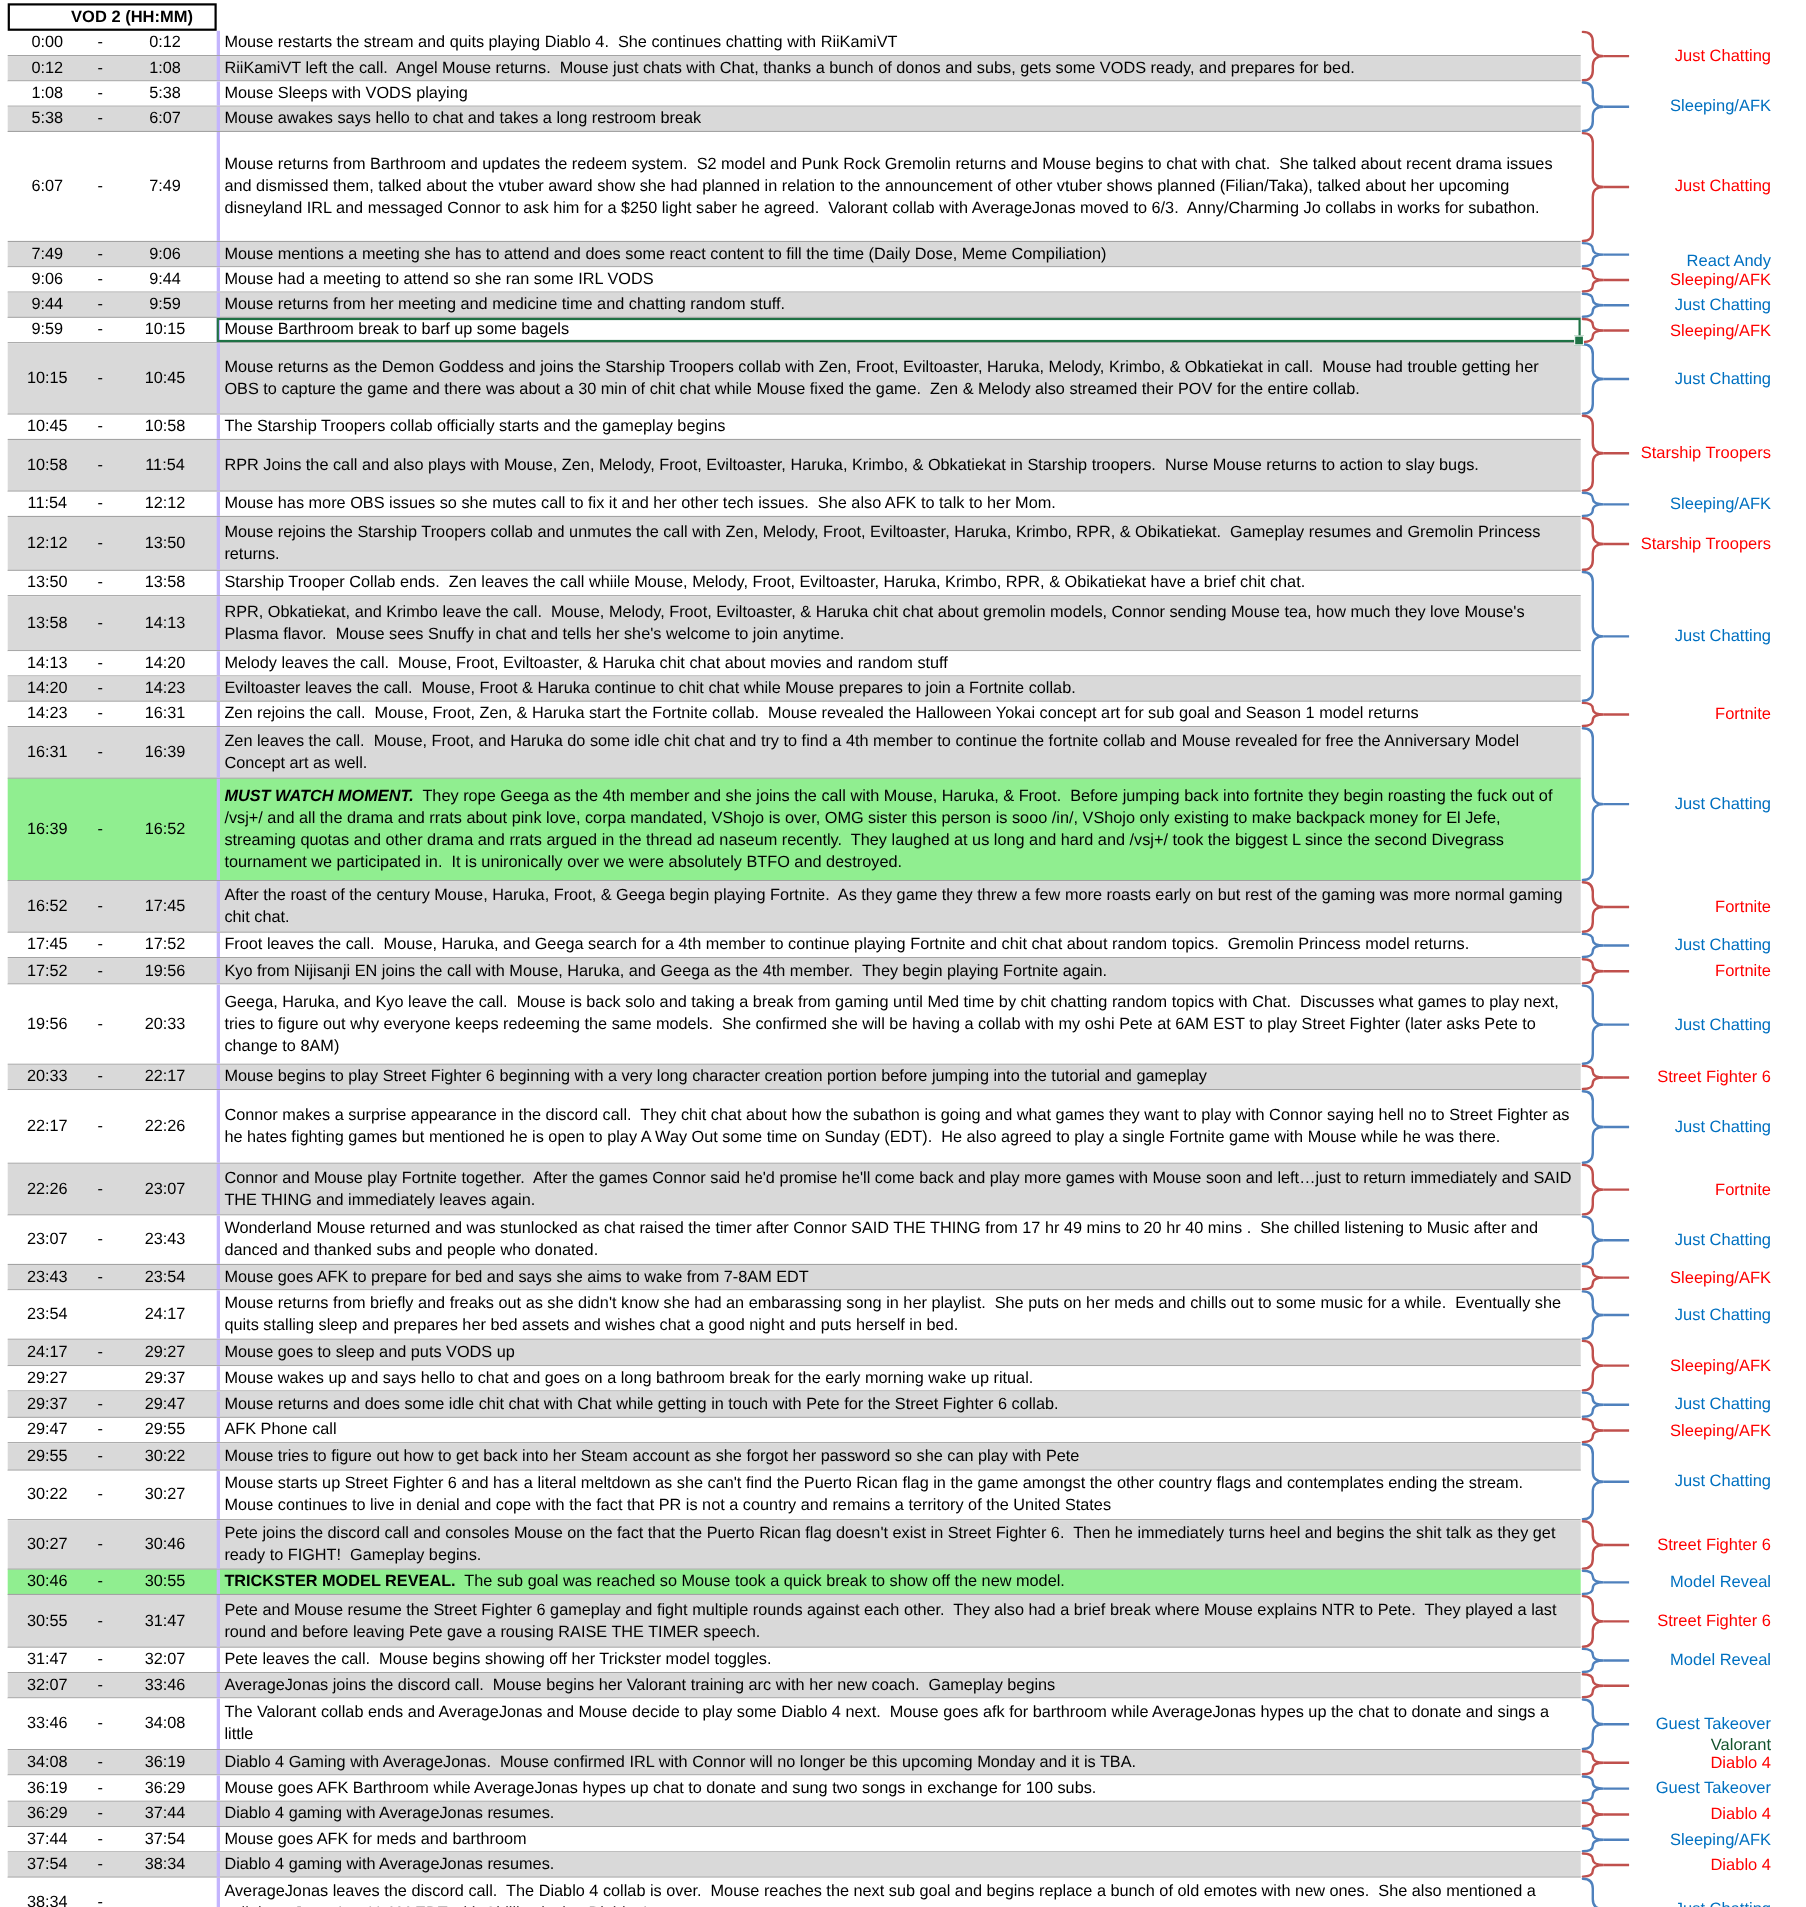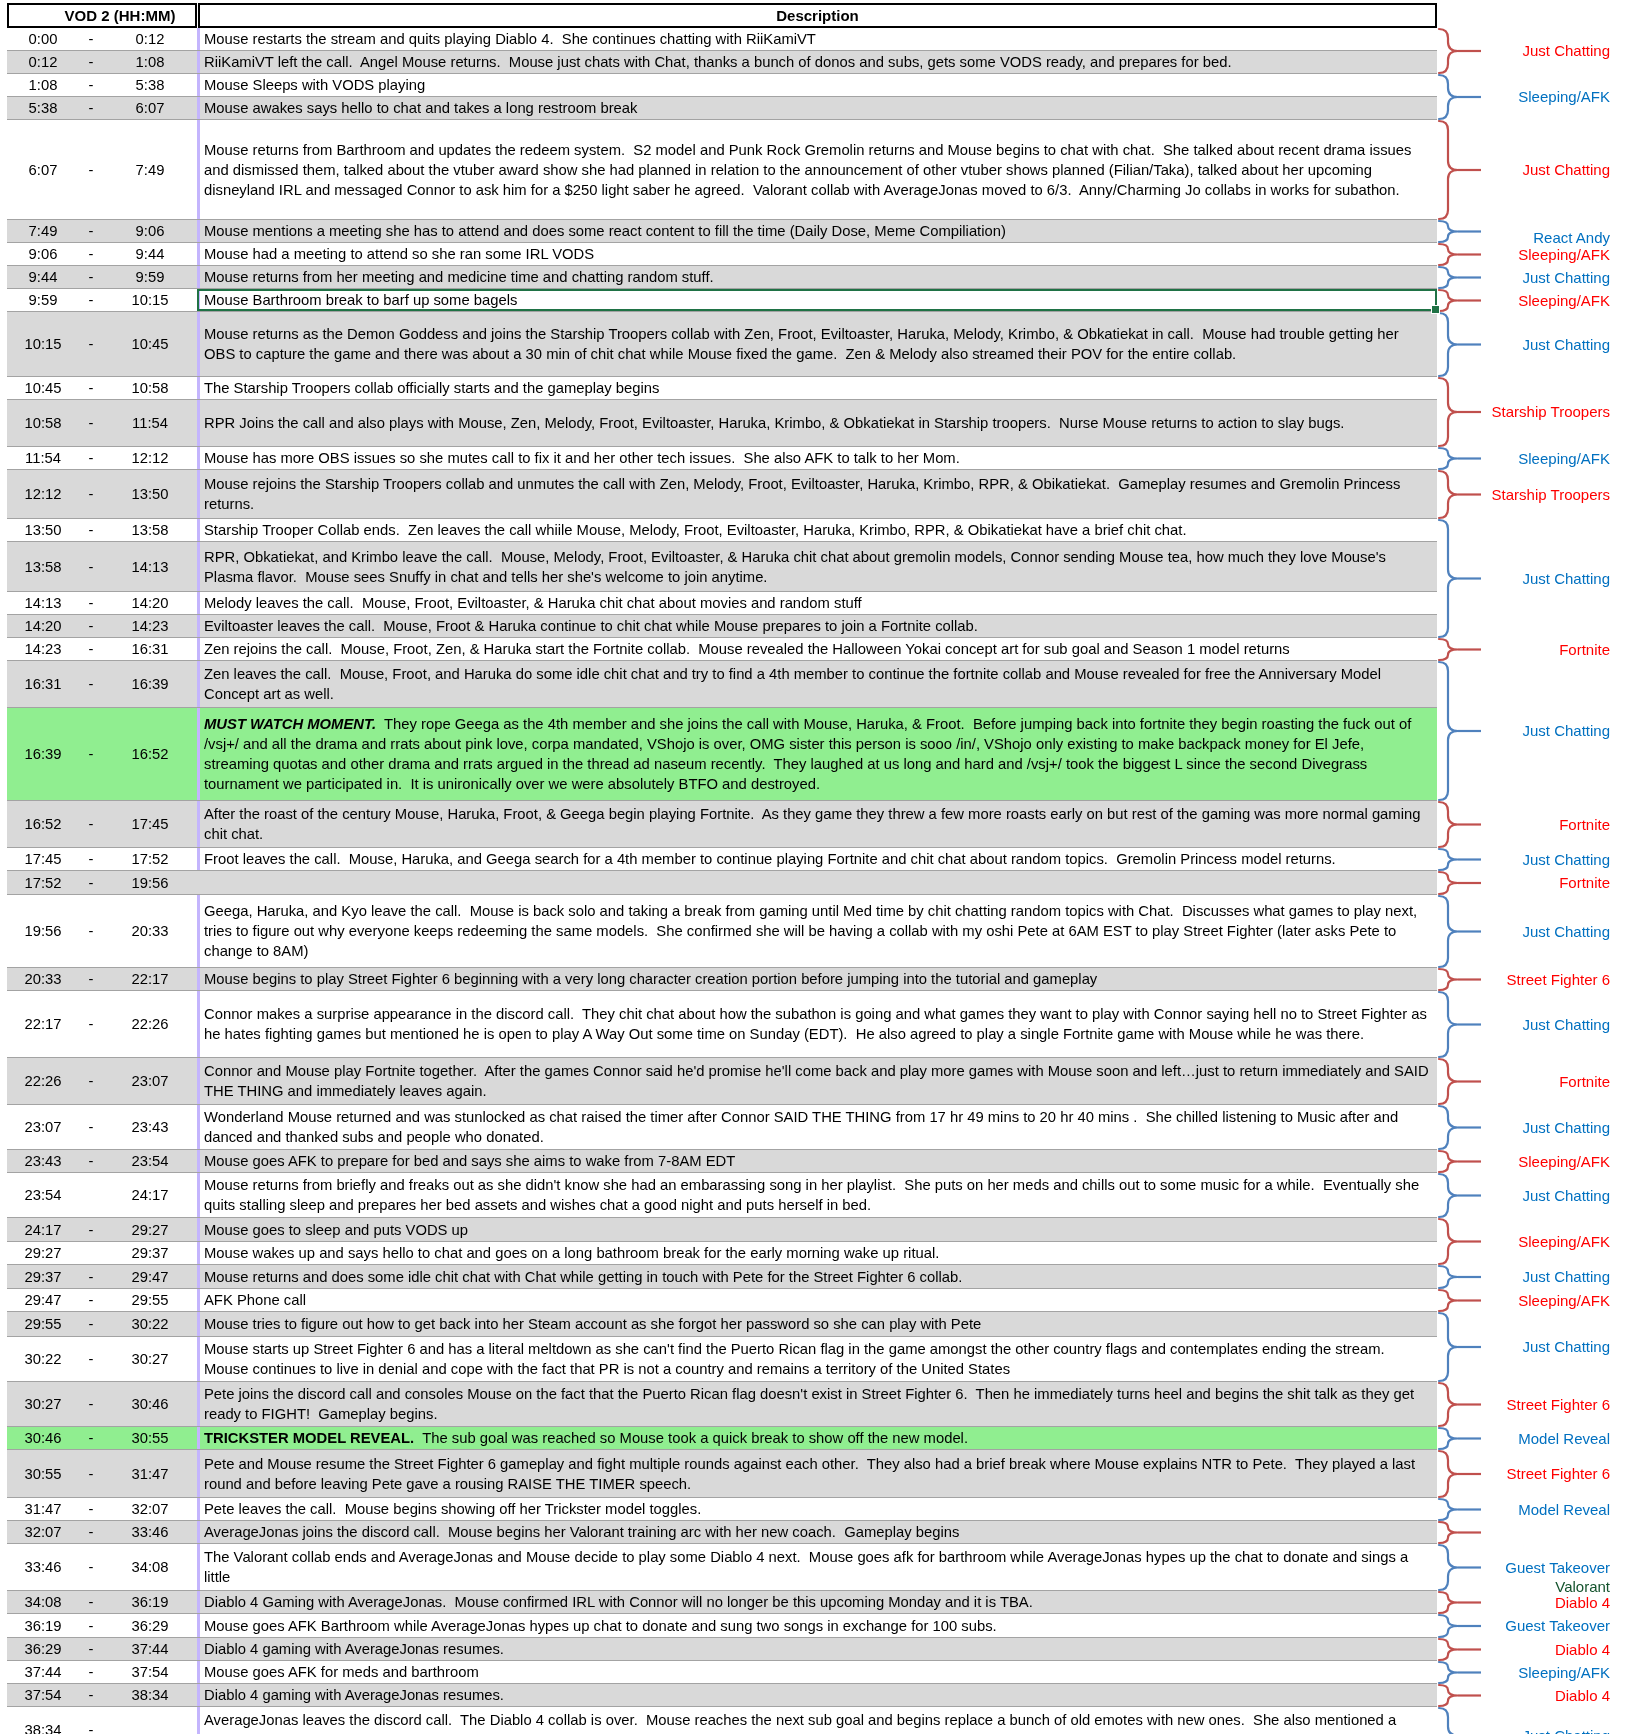--- a/index.html
+++ b/index.html
@@ -34,21 +34,20 @@
   .cat-label { position:absolute; right:32px; transform:translateY(-50%);
                font-weight:normal; font-size:15px; white-space:nowrap; line-height:18px; }
 </style>
 </head>
 <body>
 
 <div class="sheet" style="min-height: 1768px;">
   <div class="table">
     <div class="hrow">
       <div class="hcell htime">VOD 2 (HH:MM)</div>
-      <div class="hcell hdesc">Description</div>
     </div>
     <div id="rows">
         <div class="row white" style="min-height: 22px;">
           <div class="c1">0:00</div>
           <div class="c2">-</div>
           <div class="c3">0:12</div>
           <div class="c4">
             <span class="txt">Mouse restarts the stream and quits playing Diablo 4.  She continues chatting with RiiKamiVT</span>
           </div>
         </div>
@@ -226,20 +225,23 @@
           <div class="c2">-</div>
           <div class="c3">17:52</div>
           <div class="c4">
             <span class="txt">Froot leaves the call.  Mouse, Haruka, and Geega search for a 4th member to continue playing Fortnite and chit chat about random topics.  Gremolin Princess model returns.</span>
           </div>
         </div>
         <div class="row gray" style="min-height: 24px;">
           <div class="c1">17:52</div>
           <div class="c2">-</div>
           <div class="c3">19:56</div>
+          <div class="c4">
+            <span class="txt">Kyo from Nijisanji EN joins the call with Mouse, Haruka, and Geega as the 4th member.  They begin playing Fortnite again.</span>
+          </div>
         </div>
         <div class="row white" style="min-height: 73px;">
           <div class="c1">19:56</div>
           <div class="c2">-</div>
           <div class="c3">20:33</div>
           <div class="c4">
             <span class="txt">Geega, Haruka, and Kyo leave the call.  Mouse is back solo and taking a break from gaming until Med time by chit chatting random topics with Chat.  Discusses what games to play next, tries to figure out why everyone keeps redeeming the same models.  She confirmed she will be having a collab with my oshi Pete at 6AM EST to play Street Fighter (later asks Pete to change to 8AM)</span>
           </div>
         </div>
         <div class="row gray" style="min-height: 22px;">

